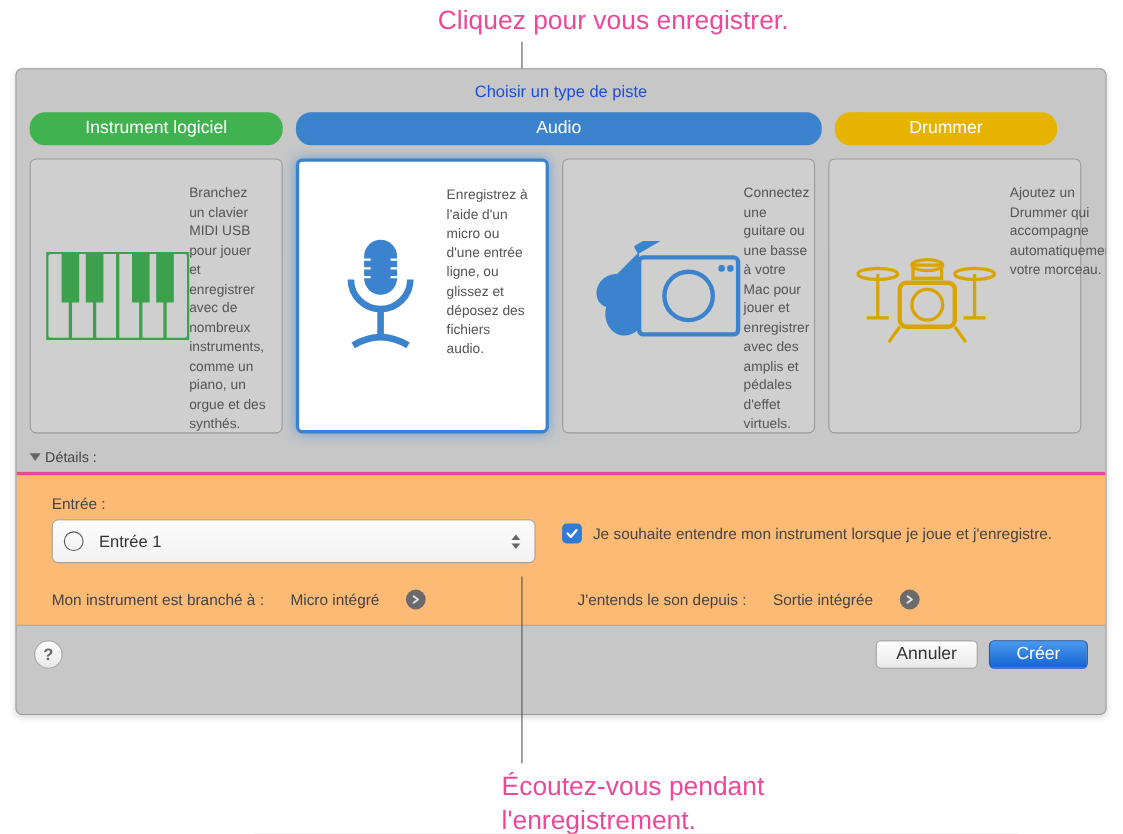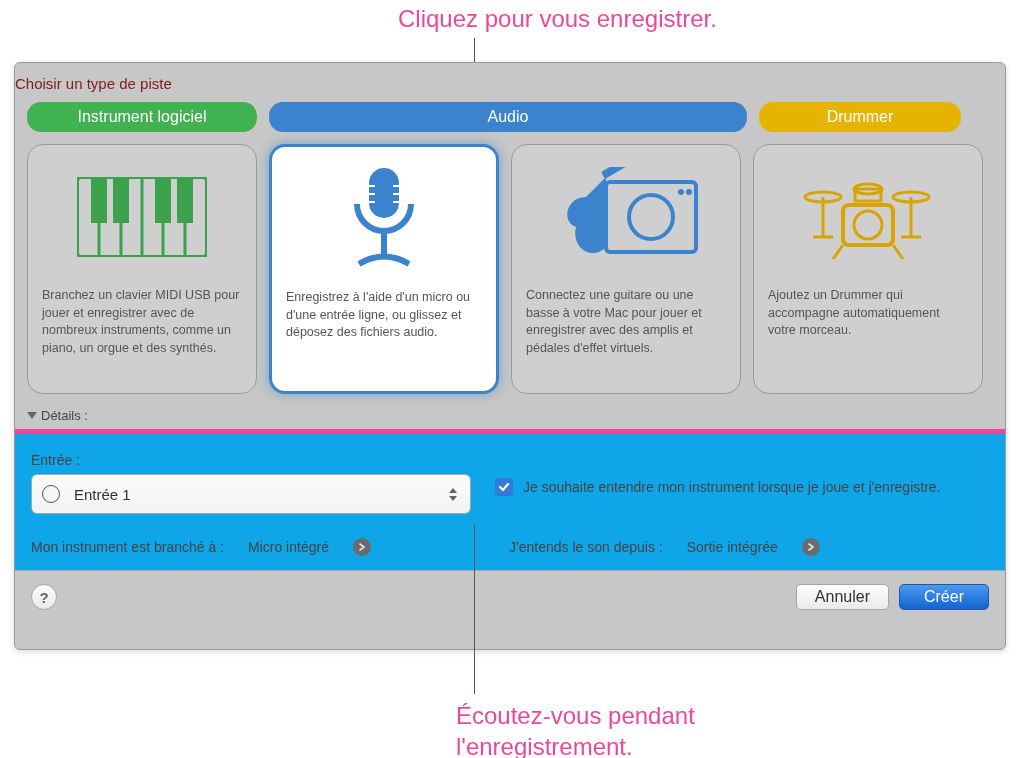--- a/index.html
+++ b/index.html
@@ -48,24 +48,24 @@
     top: 62px;
     width: 992px;
     height: 588px;
     background: #c7c7c7;
     border: 1px solid #9a9a9a;
     border-radius: 6px;
     overflow: hidden;
     box-shadow: 0 2px 6px rgba(0,0,0,0.15);
   }
   .dialog-title {
-    text-align: left;
+    text-align: center;
     padding: 12px 0 10px;
     font-size: 15px;
-    color: #7f1d1d;
+    color: #1d4ed8;
   }
   .header-tabs {
     display: flex;
     gap: 12px;
     padding: 0 12px;
   }
   .htab {
     flex: 0 0 auto;
     height: 30px;
     border-radius: 14px;
@@ -83,24 +83,23 @@
   .cards-row {
     display: flex;
     gap: 12px;
     padding: 12px;
   }
   .card {
     width: 230px;
     height: 250px;
     background: #cfcfcf;
     border: 1px solid #9a9a9a;
-    border-radius: 16px;
+    border-radius: 6px;
     padding: 12px 14px;
     display: flex;
-    flex-direction: column;
     cursor: pointer;
   }
   .card.selected {
     background: #fff;
     border: 3px solid #3c83cd;
     box-shadow: 0 0 12px rgba(60,131,205,0.6);
   }
   .card-icon {
     flex: 0 0 120px;
     display: flex;
@@ -126,24 +125,24 @@
   .details-header::before {
     content: "";
     display: inline-block;
     width: 0; height: 0;
     border-left: 5px solid transparent;
     border-right: 5px solid transparent;
     border-top: 7px solid #666;
   }
 
   .details-panel {
-    background: #0ea5e9;
-    border-top: 5px solid #ec4899;
+    background: #fdba74;
+    border-top: 3px solid #ec4899;
     border-bottom: 1px solid #aaa;
-    padding: 18px 16px 14px;
+    padding: 18px 32px 14px;
   }
   .dp-row {
     display: flex;
     gap: 20px;
   }
   .dp-col1 { flex: 0 0 444px; }
   .dp-col2 { flex: 1; }
   .field-label {
     font-size: 14px;
     color: #444;

